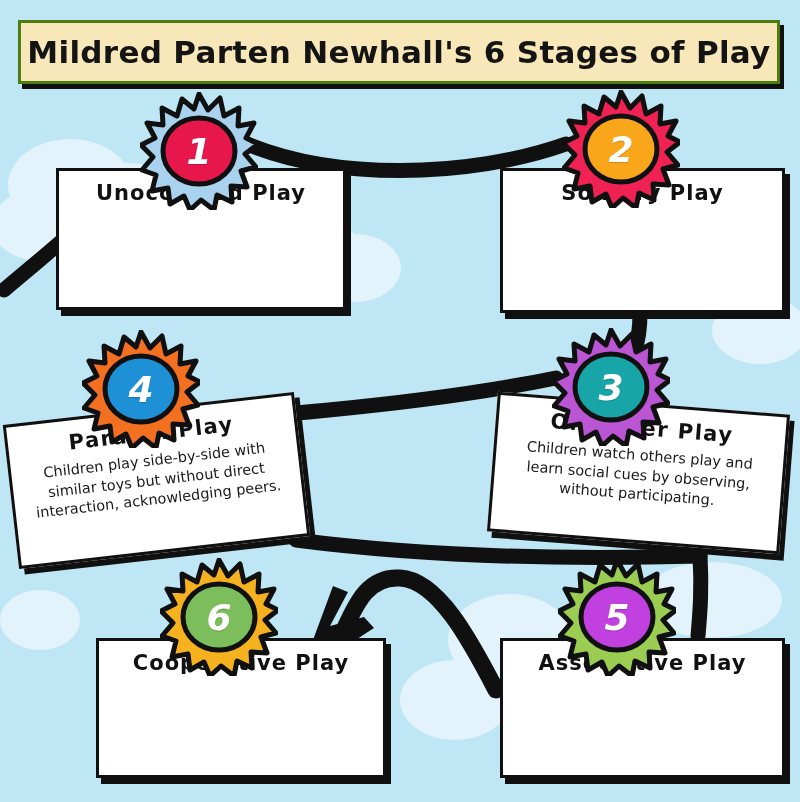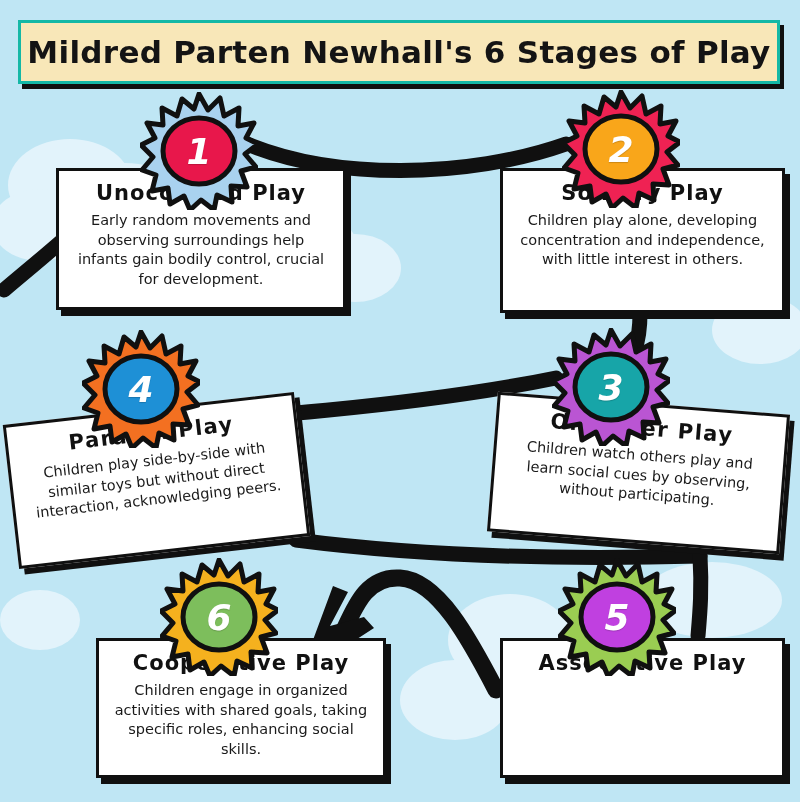--- a/index.html
+++ b/index.html
@@ -30,21 +30,21 @@
   }
 
   
   .title-banner {
     position: absolute;
     left: 18px;
     top: 20px;
     width: 762px;
     height: 64px;
     background: #f8e7b8;
-    border: 3px solid #14b8a6;
+    border: 3px solid #4d7c0f;
     box-sizing: border-box;
     display: flex;
     align-items: center;
     justify-content: center;
     box-shadow: 4px 5px 0 #101010;
   }
   .title-text {
     font-size: 31px;
     font-weight: bold;
     color: #141414;
@@ -152,33 +152,31 @@
     <path d="M496,690 C470,640 438,580 400,578 C368,576 356,604 345,628" stroke="#101010" stroke-width="17" fill="none" stroke-linecap="round"></path>
     <polygon points="337,652 374,628 364,617 330,626 348,592 333,586 313,640" fill="#101010"></polygon>
   </svg>
 
   <div class="title-banner">
     <div class="title-text">Mildred Parten Newhall's 6 Stages of Play</div>
   </div>
 
   <div class="stage-card" id="card-1">
     <div class="card-title">Unoccupied Play</div>
-    <div class="card-desc">Early random movements and observing surroundings help infants gain bodily control, crucial for development.</div>
   </div>
   <div class="badge" id="badge-1">
     <svg viewBox="0 0 118 118">
       <polygon points="59,2 68,18 80,6 84,24 99,16 98,34 114,31 106,46 118,52 105,62 116,75 101,79 107,95 91,94 92,110 77,103 74,118 61,108 50,118 44,104 30,112 28,96 12,99 16,83 2,78 13,65 1,53 15,46 7,31 23,33 22,16 37,24 42,7 54,17" fill="#a9d2ef" stroke="#101010" stroke-width="5" stroke-linejoin="round"></polygon>
       <ellipse cx="59" cy="59" rx="36" ry="33" fill="#e8174b" stroke="#101010" stroke-width="5"></ellipse>
     </svg>
     <div class="badge-num">1</div>
   </div>
 
   <div class="stage-card" id="card-2">
     <div class="card-title">Solitary Play</div>
-    <div class="card-desc">Children play alone, developing concentration and independence, with little interest in others.</div>
   </div>
   <div class="badge" id="badge-2">
     <svg viewBox="0 0 118 118">
       <polygon points="59,2 68,18 80,6 84,24 99,16 98,34 114,31 106,46 118,52 105,62 116,75 101,79 107,95 91,94 92,110 77,103 74,118 61,108 50,118 44,104 30,112 28,96 12,99 16,83 2,78 13,65 1,53 15,46 7,31 23,33 22,16 37,24 42,7 54,17" fill="#ef2253" stroke="#101010" stroke-width="5" stroke-linejoin="round"></polygon>
       <ellipse cx="59" cy="59" rx="36" ry="33" fill="#f9a61a" stroke="#101010" stroke-width="5"></ellipse>
     </svg>
     <div class="badge-num">2</div>
   </div>
 
   <div class="stage-card" id="card-4">
@@ -200,21 +198,20 @@
   <div class="badge" id="badge-3">
     <svg viewBox="0 0 118 118">
       <polygon points="59,2 68,18 80,6 84,24 99,16 98,34 114,31 106,46 118,52 105,62 116,75 101,79 107,95 91,94 92,110 77,103 74,118 61,108 50,118 44,104 30,112 28,96 12,99 16,83 2,78 13,65 1,53 15,46 7,31 23,33 22,16 37,24 42,7 54,17" fill="#ba55d3" stroke="#101010" stroke-width="5" stroke-linejoin="round"></polygon>
       <ellipse cx="59" cy="59" rx="36" ry="33" fill="#17a5a8" stroke="#101010" stroke-width="5"></ellipse>
     </svg>
     <div class="badge-num">3</div>
   </div>
 
   <div class="stage-card" id="card-6">
     <div class="card-title">Cooperative Play</div>
-    <div class="card-desc">Children engage in organized activities with shared goals, taking specific roles, enhancing social skills.</div>
   </div>
   <div class="badge" id="badge-6">
     <svg viewBox="0 0 118 118">
       <polygon points="59,2 68,18 80,6 84,24 99,16 98,34 114,31 106,46 118,52 105,62 116,75 101,79 107,95 91,94 92,110 77,103 74,118 61,108 50,118 44,104 30,112 28,96 12,99 16,83 2,78 13,65 1,53 15,46 7,31 23,33 22,16 37,24 42,7 54,17" fill="#f5b11e" stroke="#101010" stroke-width="5" stroke-linejoin="round"></polygon>
       <ellipse cx="59" cy="59" rx="36" ry="33" fill="#7dbe5c" stroke="#101010" stroke-width="5"></ellipse>
     </svg>
     <div class="badge-num">6</div>
   </div>
 
   <div class="stage-card" id="card-5">

